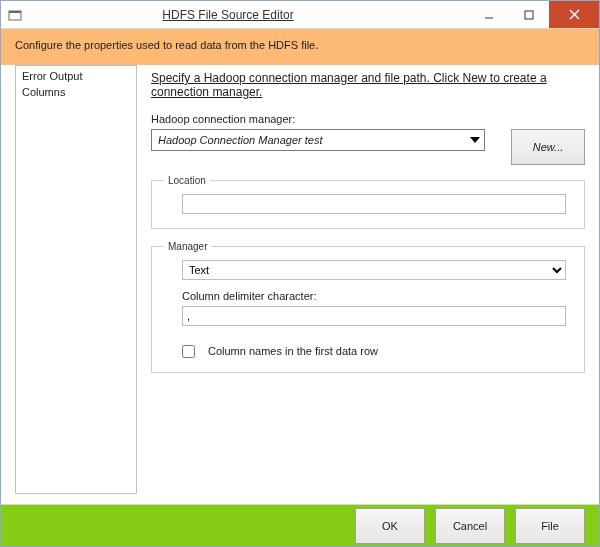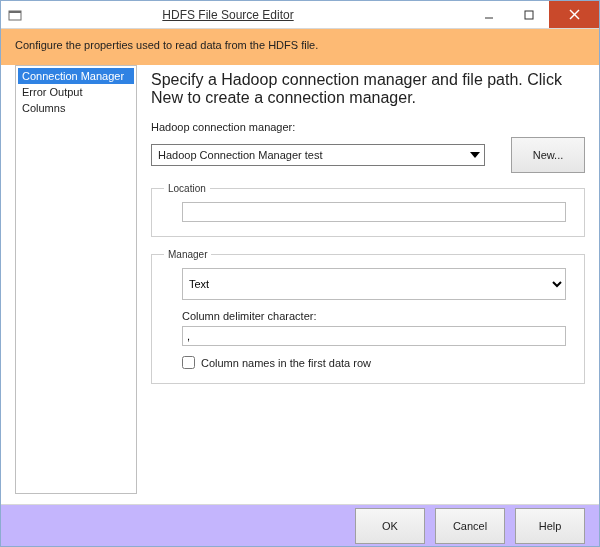--- a/index.html
+++ b/index.html
@@ -72,25 +72,26 @@
   }
   .nav-item.selected {
     background:#2f82e3;
     color:#fff;
   }
   .main {
     flex:1;
     display:flex; flex-direction:column;
   }
   .instruct {
-    font-size:16px;
+    font-size:12px;
     margin:6px 0 14px 0;
+    text-decoration:underline;
   }
   .field-label { font-size:11px; margin-bottom:4px; }
-  .hcm-row { display:flex; gap:26px; align-items:center; margin-bottom:10px; }
+  .hcm-row { display:flex; gap:26px; align-items:flex-start; margin-bottom:10px;font-style:italic; }
   .dropdown {
     flex:1;
     height:22px;
     border:1px solid #7a7a7a;
     background:#fff;
     display:flex; align-items:center; justify-content:space-between;
     padding:0 4px 0 6px;
     font-size:11px;
   }
   .dropdown .dd-arrow {
@@ -115,34 +116,34 @@
   }
   .indent { margin-left:18px; margin-right:6px; }
   .text-input {
     width:100%; height:20px;
     border:1px solid #bdbdbd;
     background:#fff;
     font-size:11px;
     padding:0 4px;
   }
   .select {
-    width:100%; height:32px;
+    width:100%; height:20px;
     border:1px solid #bdbdbd;
     background:#fff;
     font-size:11px;
     padding:0 2px;
   }
-  .chk-row { display:flex; align-items:center; gap:6px; margin-top:10px; }
+  .chk-row { display:flex; align-items:flex-start; gap:13px; margin-top:19px; }
   .chk-row input { margin:0; }
   .footer {
     height:42px;
     border-top:1px solid #d8d8d8;
     display:flex; align-items:center; justify-content:flex-end;
     gap:10px; padding:0 14px;
-    background:#c4b5fd;
+    background:#84cc16;
   }
   .footer .btn { min-width:70px; }
   .spacer { height:10px; }
 </style>
 </head>
 <body>
 
 <div class="window">
 
   <div class="titlebar">
@@ -170,21 +171,20 @@
             <line x1="10" y1="1" x2="1" y2="10" stroke="#fff" stroke-width="1.4"></line>
           </svg>
       </div>
     </div>
   </div>
 
   <div class="header-desc">Configure the properties used to read data from the HDFS file.</div>
 
   <div class="body">
     <div class="navlist">
-      <div class="nav-item selected">Connection Manager</div>
       <div class="nav-item">Error Output</div>
       <div class="nav-item">Columns</div>
     </div>
 
     <div class="main">
       <div class="instruct">Specify a Hadoop connection manager and file path. Click New to create a connection manager.</div>
 
       <div class="field-label">Hadoop connection manager:</div>
       <div class="hcm-row">
         <div class="dropdown">
@@ -215,16 +215,16 @@
             <span>Column names in the first data row</span>
           </div>
         </div>
       </fieldset>
     </div>
   </div>
 
   <div class="footer">
     <div class="btn">OK</div>
     <div class="btn">Cancel</div>
-    <div class="btn">Help</div>
+    <div class="btn">File</div>
   </div>
 
 </div>
 
 </body></html>

